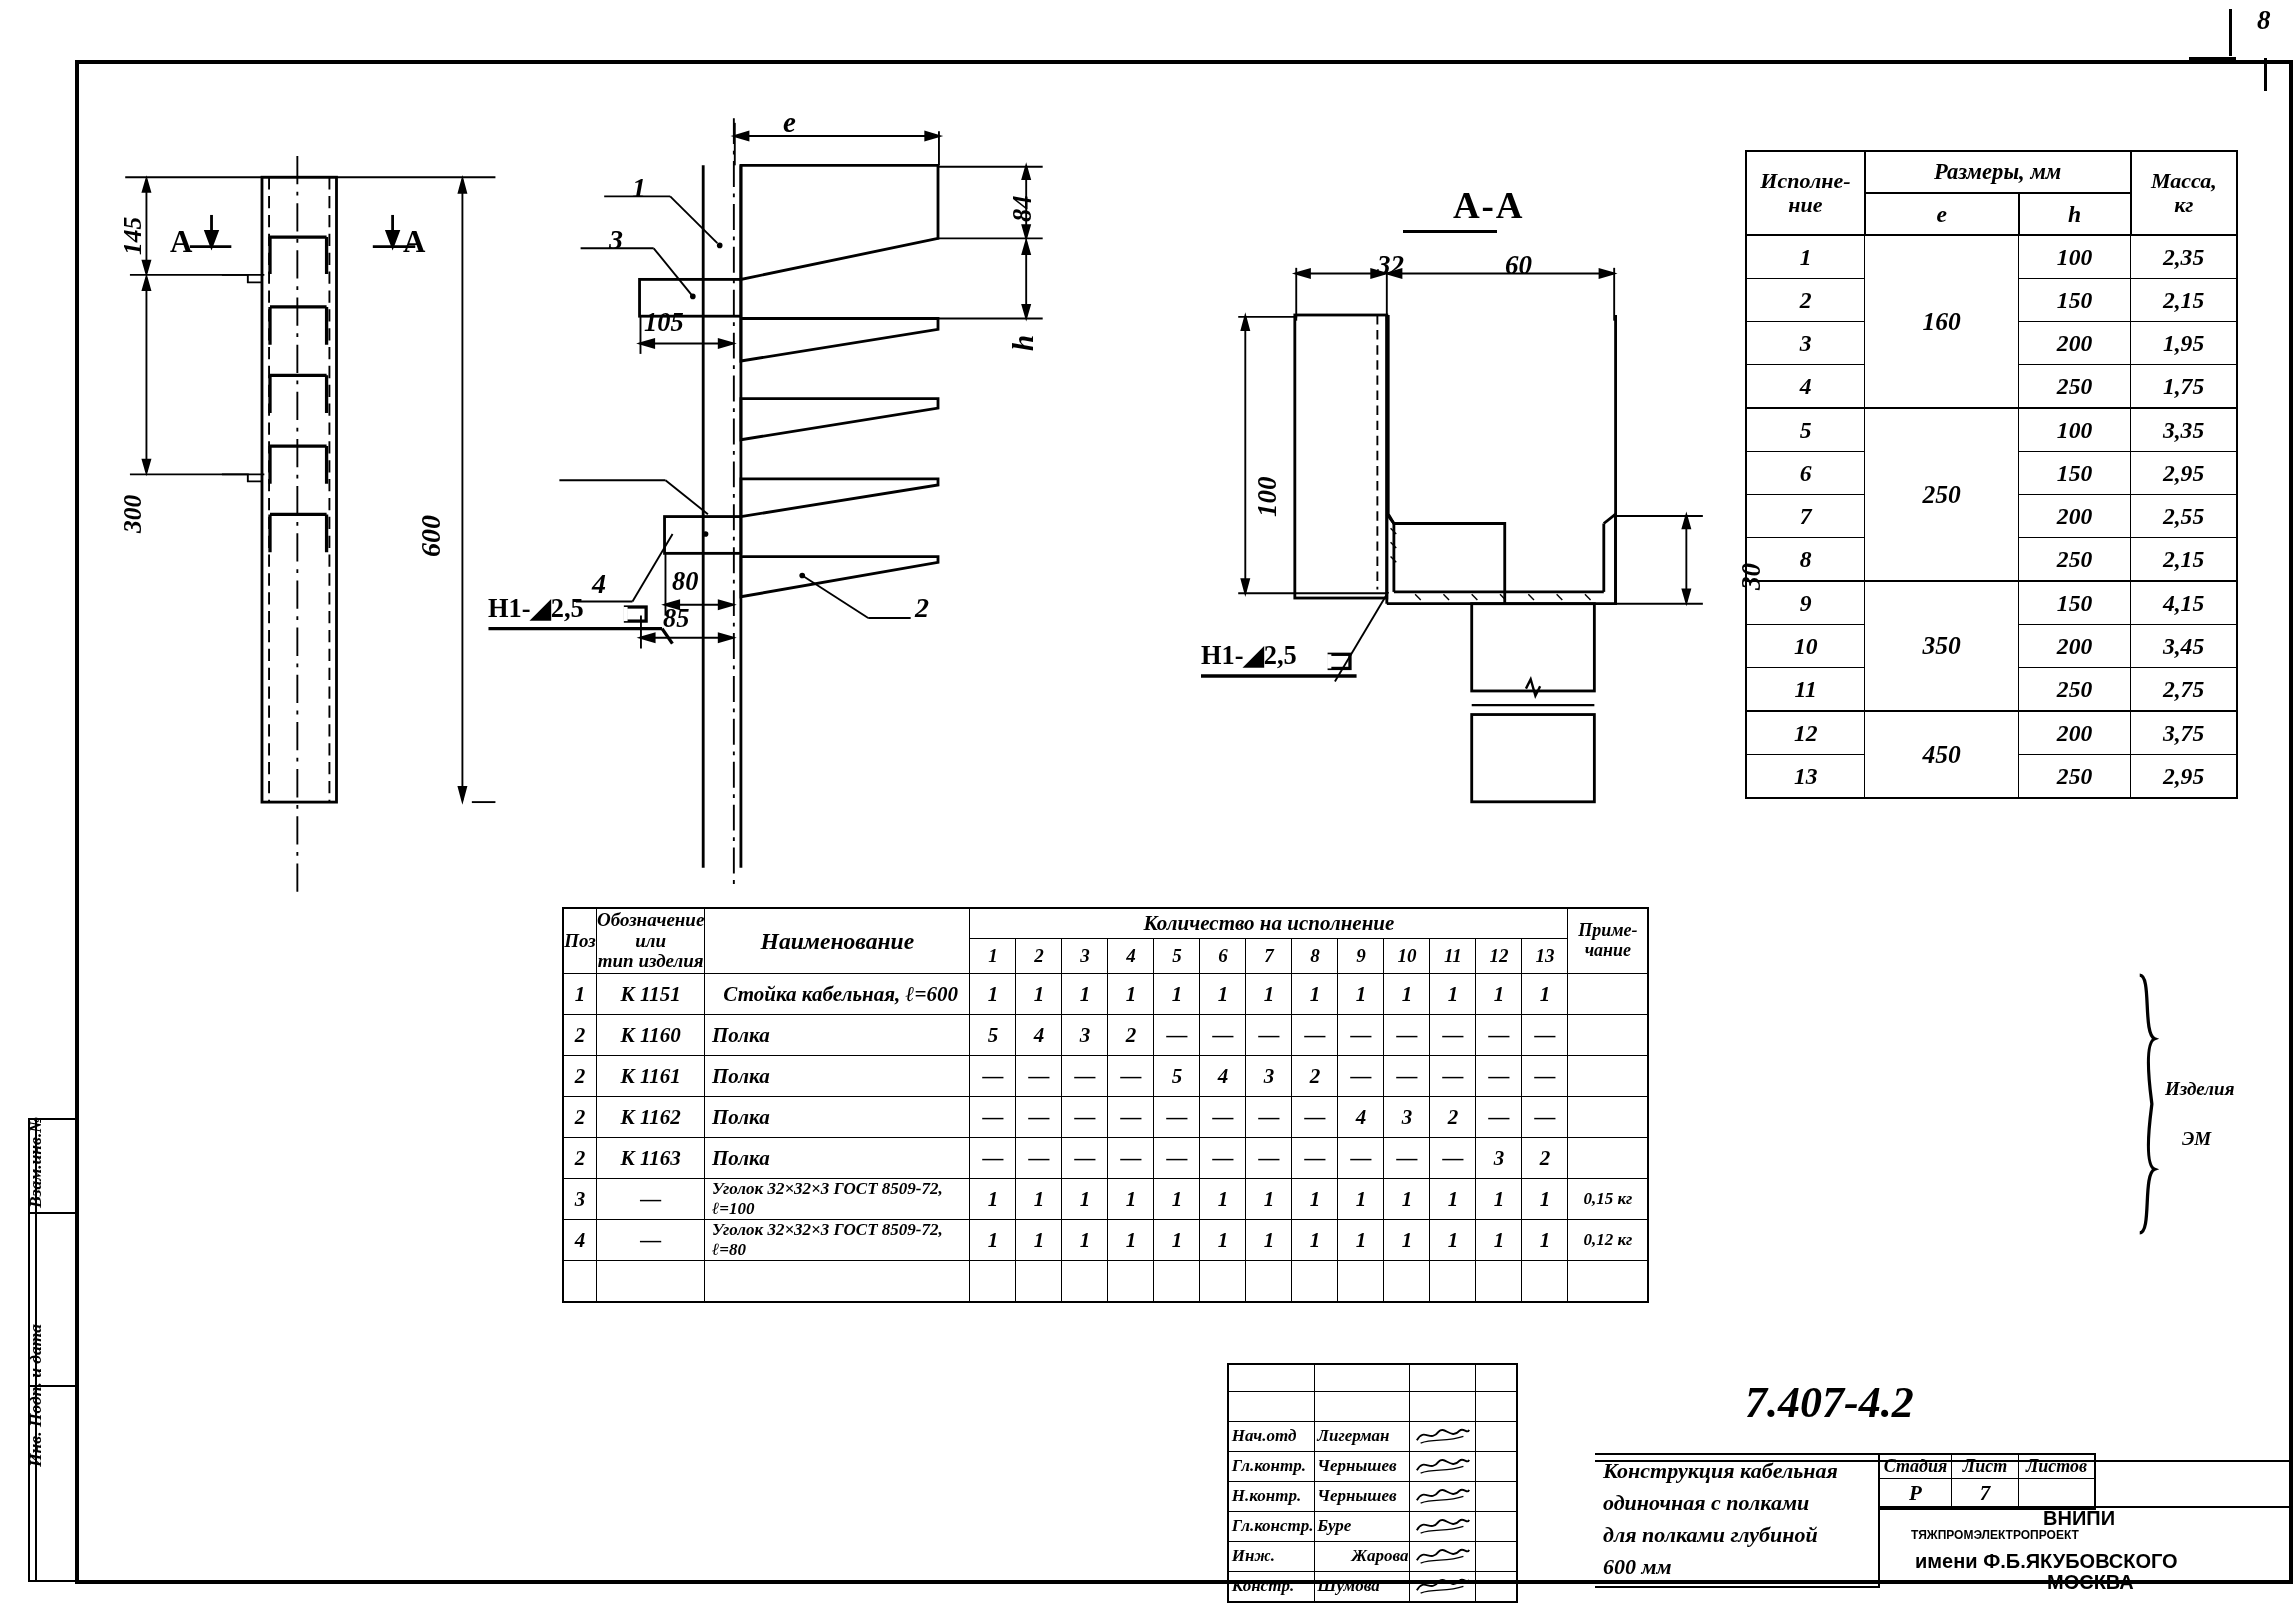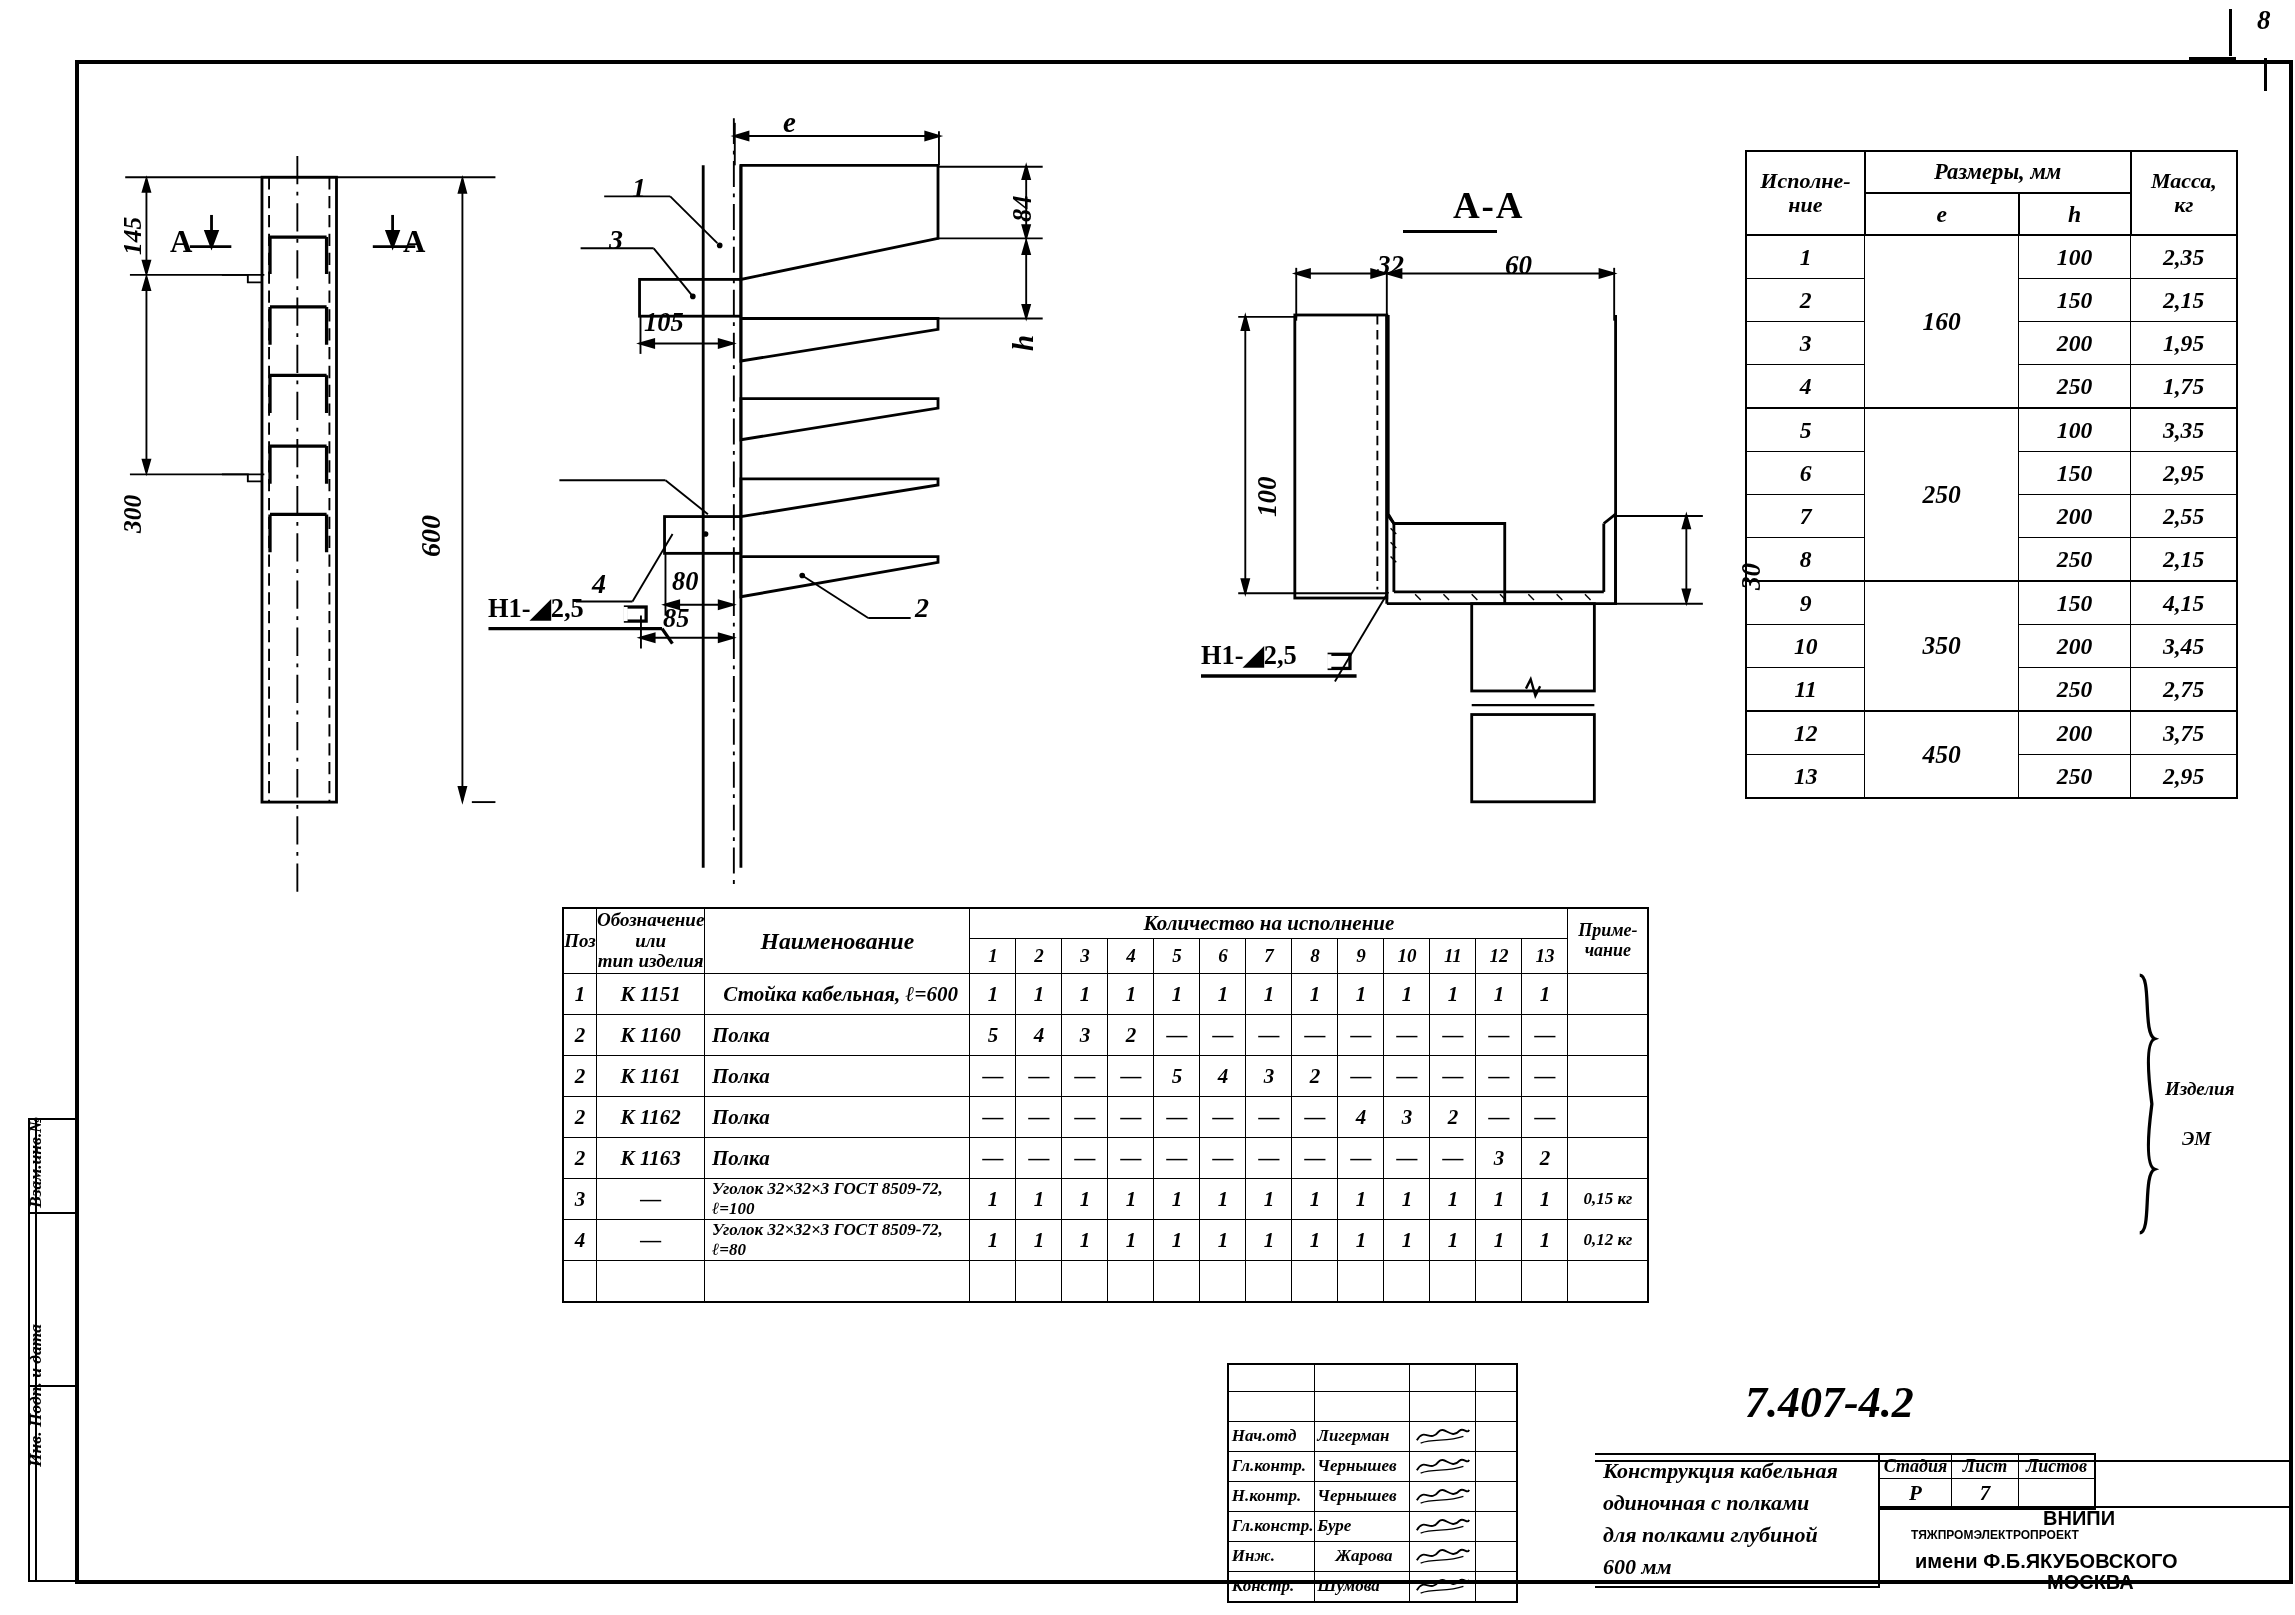--- a/index.html
+++ b/index.html
@@ -616,21 +616,21 @@
           <td style="height: 29px; font-size: 17px; text-align: left; padding-left: 2.8px;">Гл.констр.</td>
           <td style="font-size: 17px; text-align: left; padding-left: 2.8px;">Буре</td>
           <td><svg style="position:relative;width:57px;height:22px;" viewBox="0 0 120 46">
               <path d="M6 34 C22 6 34 40 52 16 C64 2 78 34 96 14 C104 6 112 22 116 12" fill="none" stroke="#000" stroke-width="4"></path>
               <path d="M14 40 C40 30 70 38 104 26" fill="none" stroke="#000" stroke-width="3"></path>
             </svg></td>
           <td></td>
         </tr>
         <tr>
           <td style="height: 29px; font-size: 17px; text-align: left; padding-left: 2.8px;">Инж.</td>
-          <td style="font-size: 17px; text-align: center; padding-left: 5px;">Жарова</td>
+          <td style="font-size: 17px; text-align: right; padding-left: 5px;">Жарова</td>
           <td><svg style="position:relative;width:57px;height:22px;" viewBox="0 0 120 46">
               <path d="M6 34 C22 6 34 40 52 16 C64 2 78 34 96 14 C104 6 112 22 116 12" fill="none" stroke="#000" stroke-width="4"></path>
               <path d="M14 40 C40 30 70 38 104 26" fill="none" stroke="#000" stroke-width="3"></path>
             </svg></td>
           <td></td>
         </tr>
         <tr>
           <td style="height: 29px; font-size: 17px; text-align: left; padding-left: 2.8px;">Констр.</td>
           <td style="font-size: 17px; text-align: left; padding-left: 2.8px;">Шумова</td>
           <td><svg style="position:relative;width:57px;height:22px;" viewBox="0 0 120 46">

